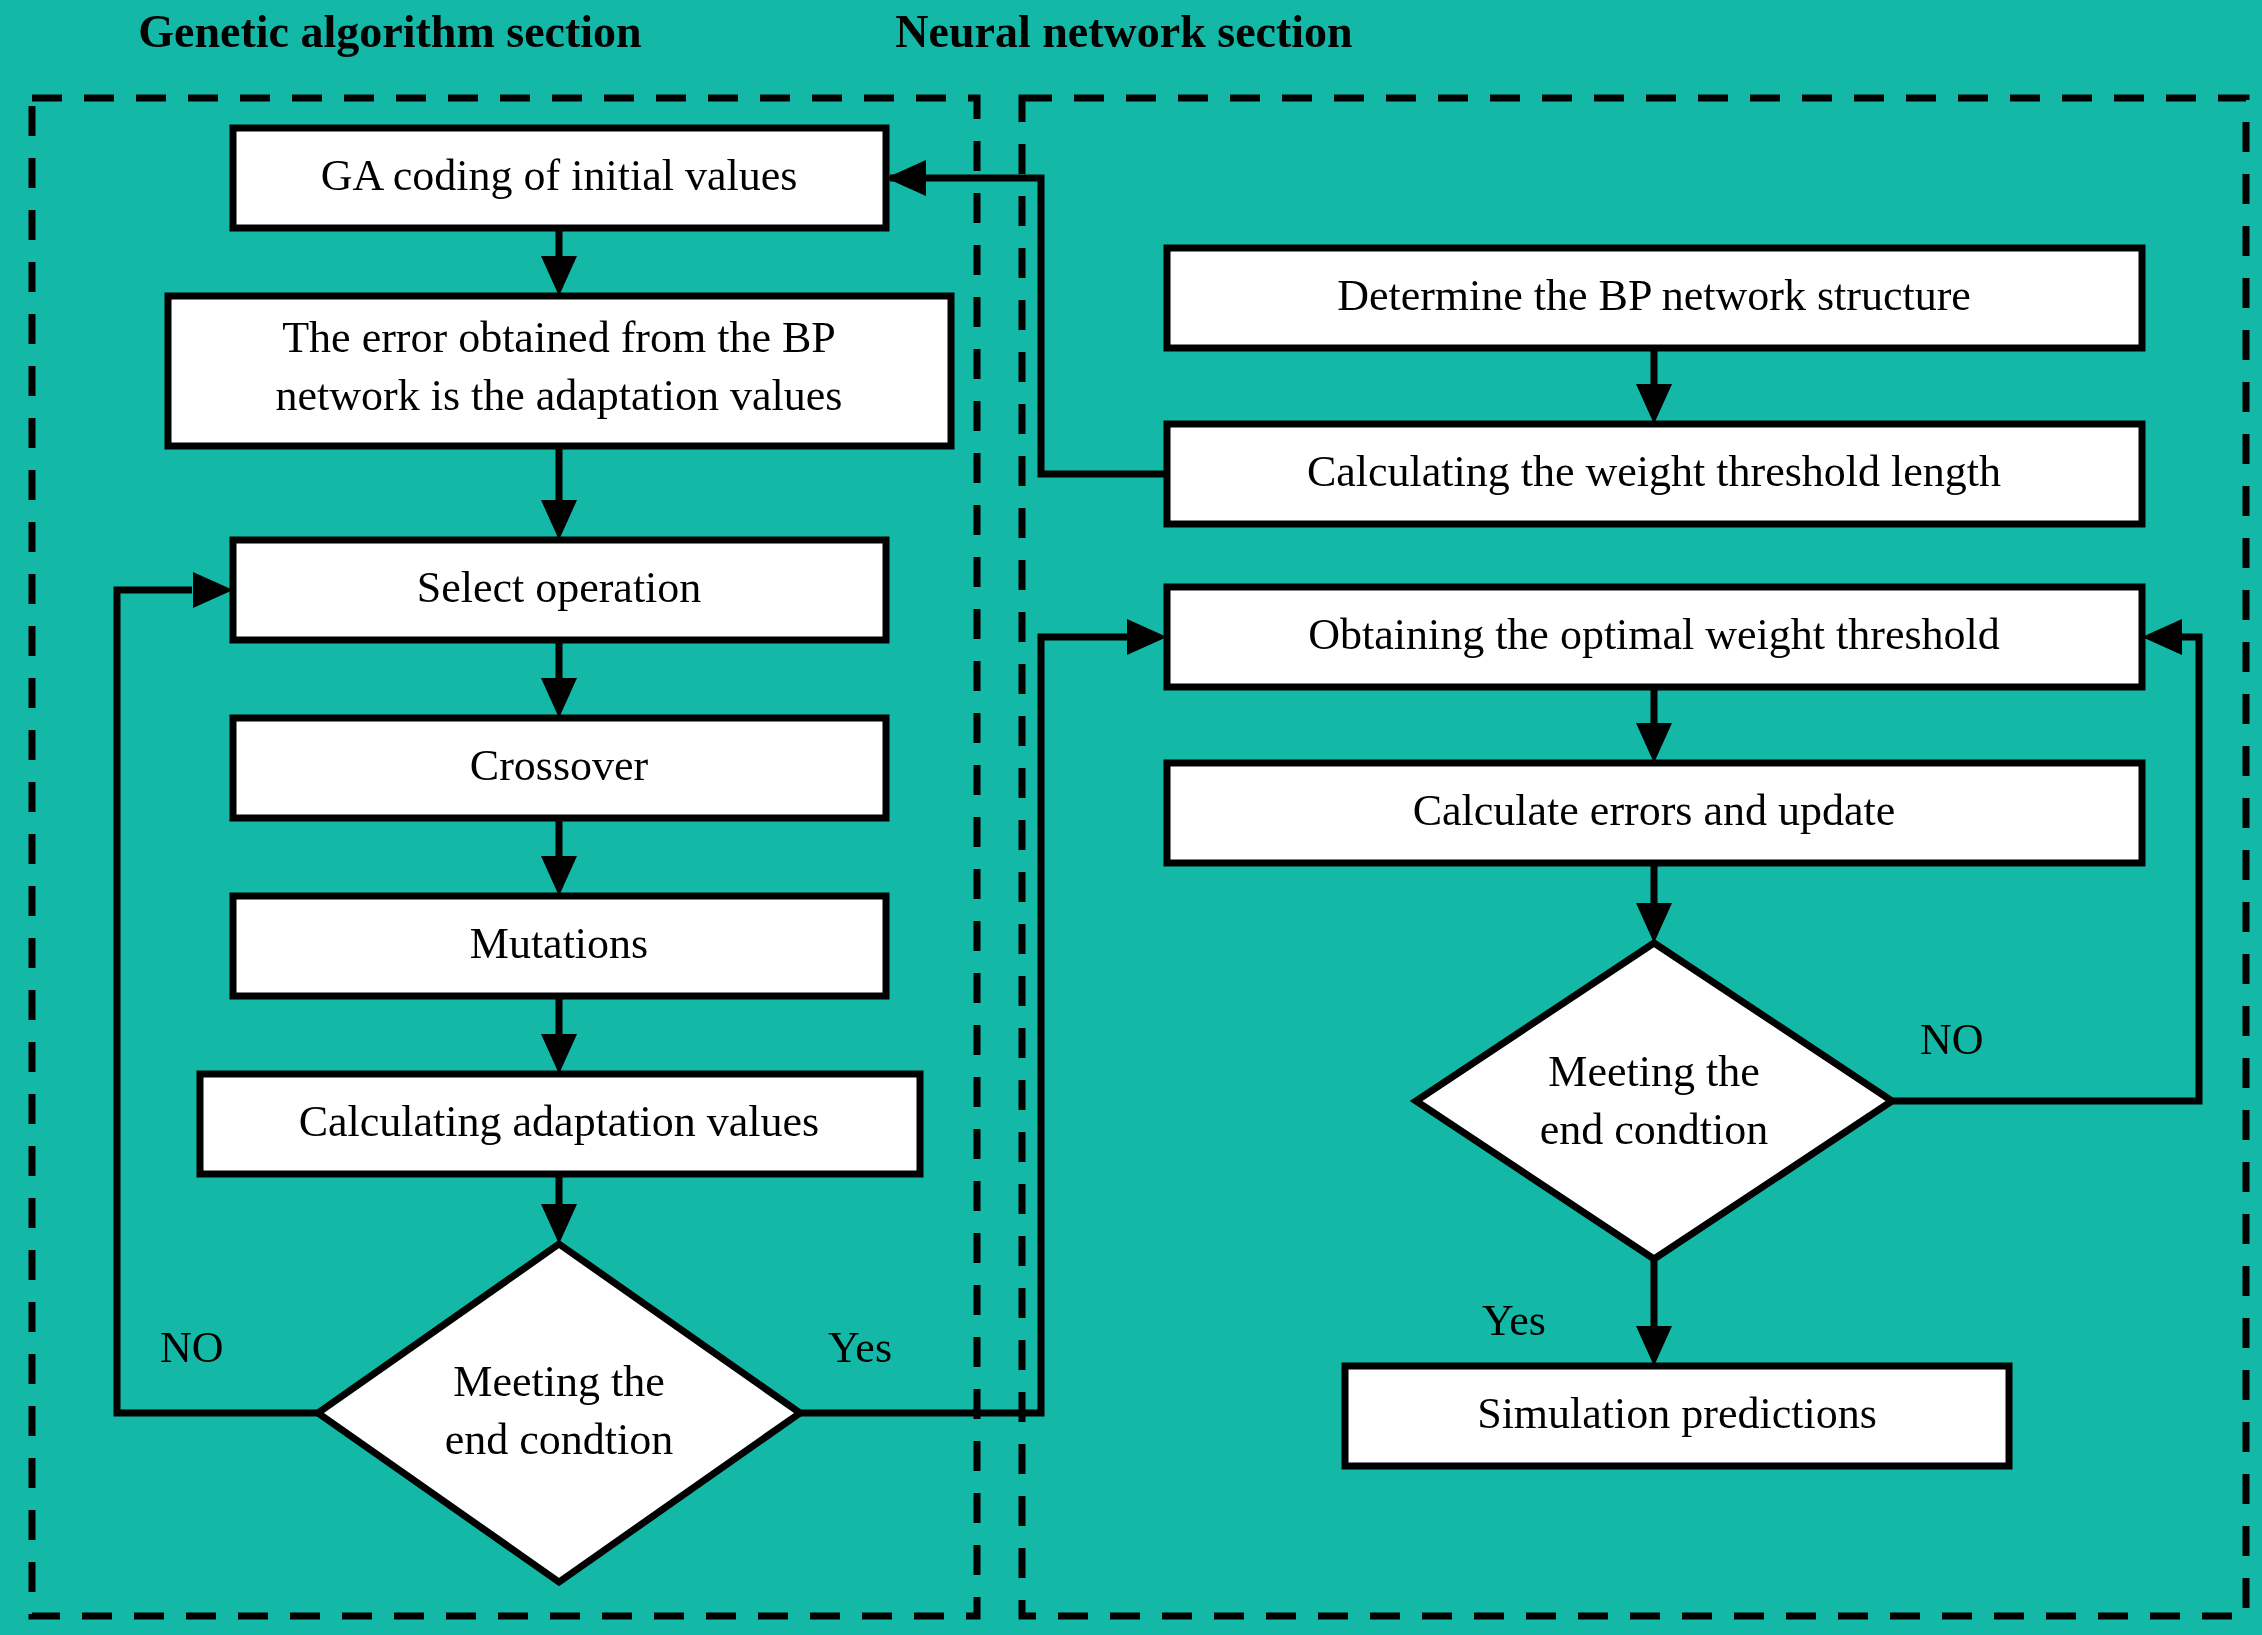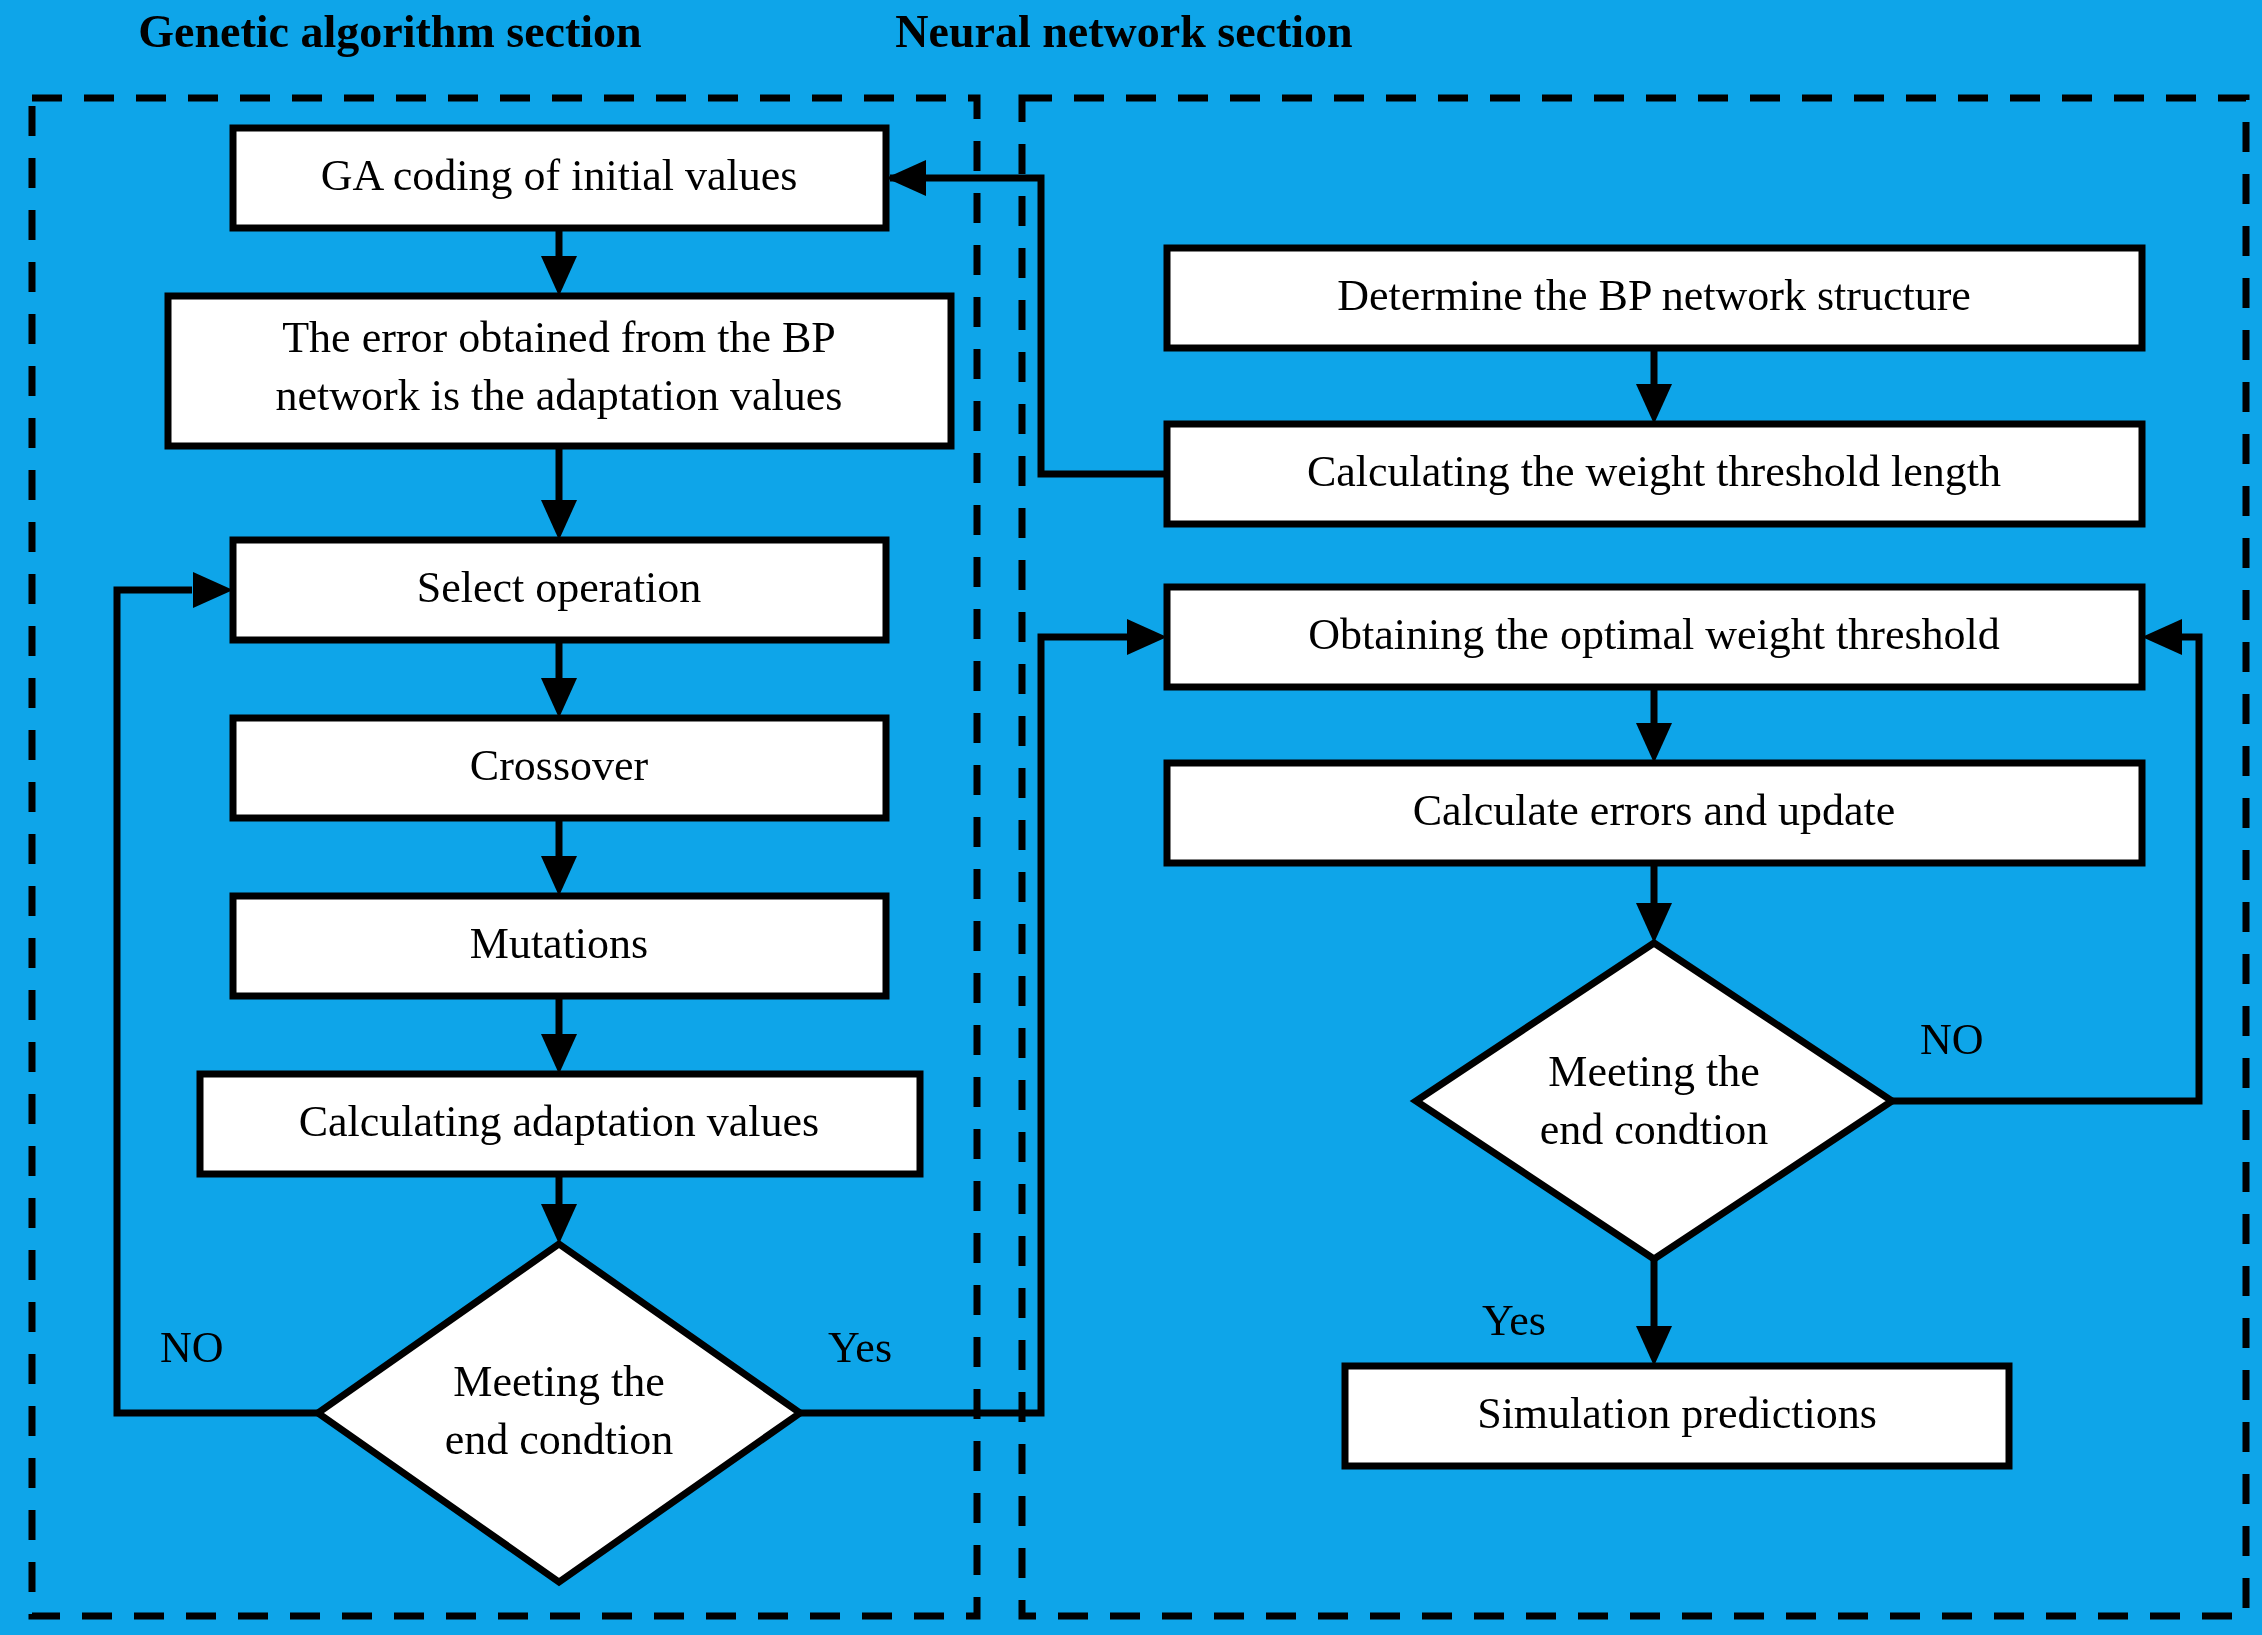--- a/index.html
+++ b/index.html
@@ -4,21 +4,21 @@
 <style>
   html, body {
     margin: 0;
     padding: 0;
     background: #ffffff;
   }
   #page {
     position: relative;
     width: 2262px;
     height: 1635px;
-    background: #0ea5e9;
+    background: #14b8a6;
     font-family: "Liberation Serif", "DejaVu Serif", serif;
     overflow: hidden;
   }
   svg.flow {
     position: absolute;
     left: 0;
     top: 0;
     width: 2262px;
     height: 1635px;
   }

